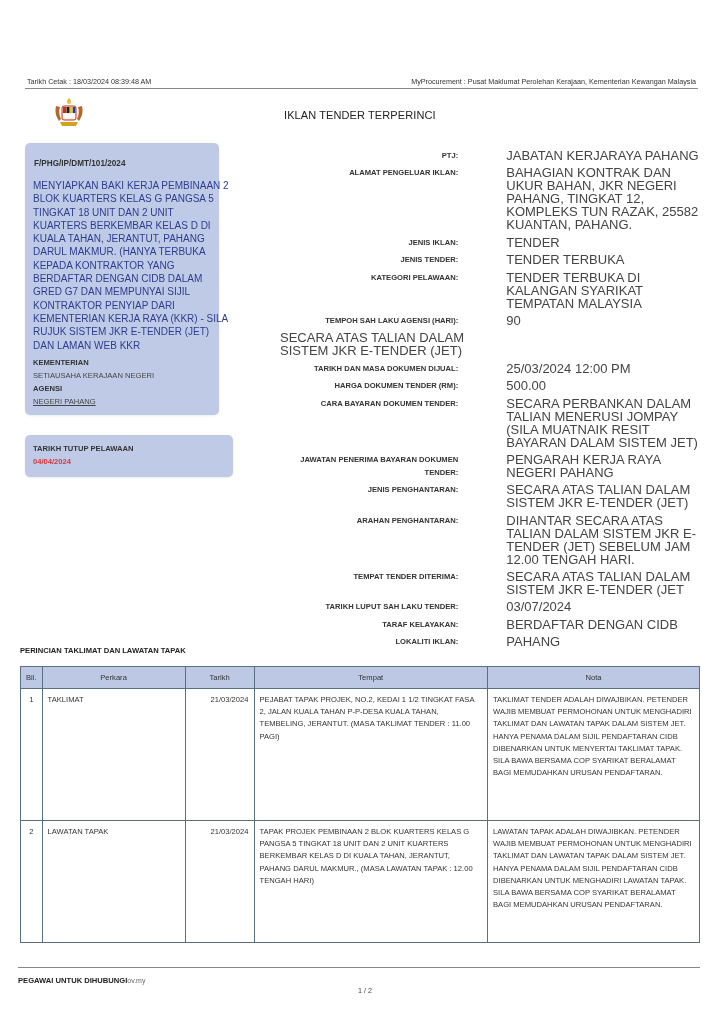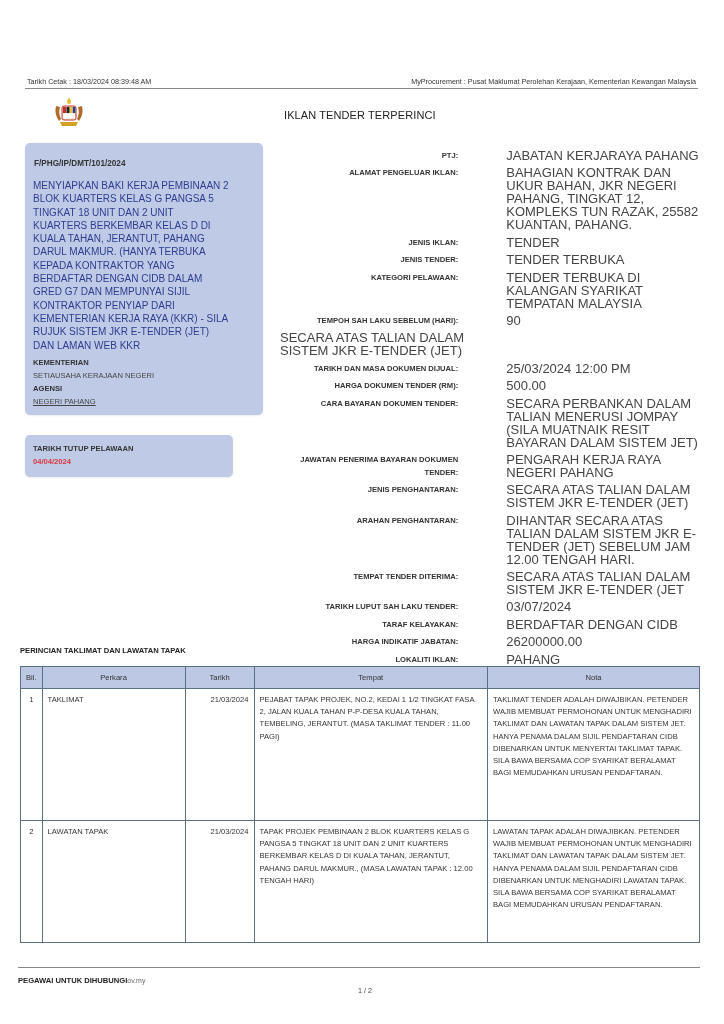--- a/index.html
+++ b/index.html
@@ -6,21 +6,21 @@
   body { width: 724px; height: 1024px; position: relative; overflow: hidden;
          font-family: "Liberation Sans", "DejaVu Sans", sans-serif; color: #222; }
   .hdr { position: absolute; top: 76px; left: 25px; width: 673px; height: 12px;
          font-size: 7.2px; color: #333; border-bottom: 1px solid #888; }
   .hdr .l { position: absolute; left: 2px; top: 1px; }
   .hdr .r { position: absolute; right: 2px; top: 1px; }
   .crest { position: absolute; left: 52px; top: 96px; width: 34px; height: 34px; }
   .doc-title { position: absolute; left: 284px; top: 109px; font-size: 11px; color: #222; letter-spacing: 0.1px; }
 
   .box { position: absolute; background: #bfcbe6; border-radius: 5px; box-shadow: 0 1px 2px rgba(0,0,0,0.08); }
-  .box1 { left: 25px; top: 143px; width: 194px; height: 272px; padding-left: 44px; }
+  .box1 { left: 25px; top: 143px; width: 194px; height: 272px; }
   .box2 { left: 25px; top: 435px; width: 208px; height: 42px; }
   .refno { position: absolute; left: 9px; top: 16px; font-size: 8.2px; font-weight: bold; color: #333; }
   .project { position: absolute; left: 8px; top: 36px; width: 196px; font-size: 10px; font-weight: normal;
              color: #2e3c8f; line-height: 13.3px; }
   .kem-l { position: absolute; left: 8px; top: 215px; font-size: 7.6px; font-weight: bold; color: #333; }
   .kem-v { position: absolute; left: 8px; top: 228px; font-size: 7.6px; color: #444; }
   .ag-l  { position: absolute; left: 8px; top: 241px; font-size: 7.6px; font-weight: bold; color: #333; }
   .ag-v  { position: absolute; left: 8px; top: 254px; font-size: 7.6px; color: #444; text-decoration: underline; }
   .tt-l { position: absolute; left: 8px; top: 9px; font-size: 7.6px; font-weight: bold; color: #333; }
   .tt-v { position: absolute; left: 8px; top: 22px; font-size: 7.6px; font-weight: bold; color: #d9363e; }
@@ -103,21 +103,21 @@
     </div>
   <div class="row">
       <div class="k">JENIS TENDER:</div>
       <div class="v">TENDER TERBUKA</div>
     </div>
   <div class="row">
       <div class="k">KATEGORI PELAWAAN:</div>
       <div class="v">TENDER TERBUKA DI KALANGAN SYARIKAT TEMPATAN MALAYSIA</div>
     </div>
   <div class="row">
-      <div class="k">TEMPOH SAH LAKU SEBELUM (HARI):</div>
+      <div class="k">TEMPOH SAH LAKU AGENSI (HARI):</div>
       <div class="v">90</div>
     </div>
   <div class="row">
       <div class="v">SECARA ATAS TALIAN DALAM SISTEM JKR E-TENDER (JET)</div>
     </div>
   <div class="row">
       <div class="k">TARIKH DAN MASA DOKUMEN DIJUAL:</div>
       <div class="v">25/03/2024 12:00 PM</div>
     </div>
   <div class="row">
@@ -146,24 +146,20 @@
     </div>
   <div class="row">
       <div class="k">TARIKH LUPUT SAH LAKU TENDER:</div>
       <div class="v">03/07/2024</div>
     </div>
   <div class="row">
       <div class="k">TARAF KELAYAKAN:</div>
       <div class="v">BERDAFTAR DENGAN CIDB</div>
     </div>
   <div class="row">
-      <div class="k">HARGA INDIKATIF JABATAN:</div>
-      <div class="v">26200000.00</div>
-    </div>
-  <div class="row">
       <div class="k">LOKALITI IKLAN:</div>
       <div class="v">PAHANG</div>
     </div>
 </div>
 
 <div class="sect">PERINCIAN TAKLIMAT DAN LAWATAN TAPAK</div>
 
 <table class="tp">
   <thead>
     <tr>

